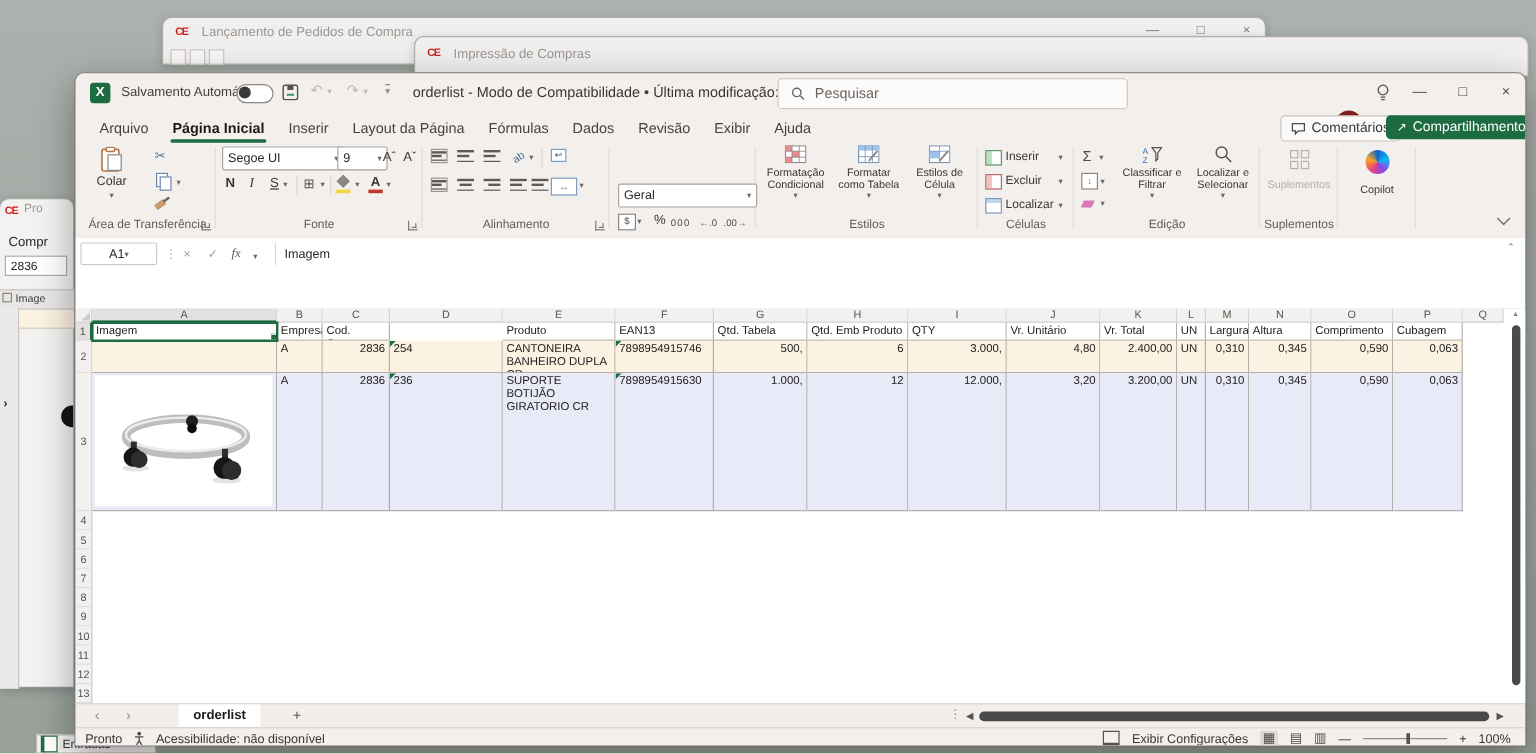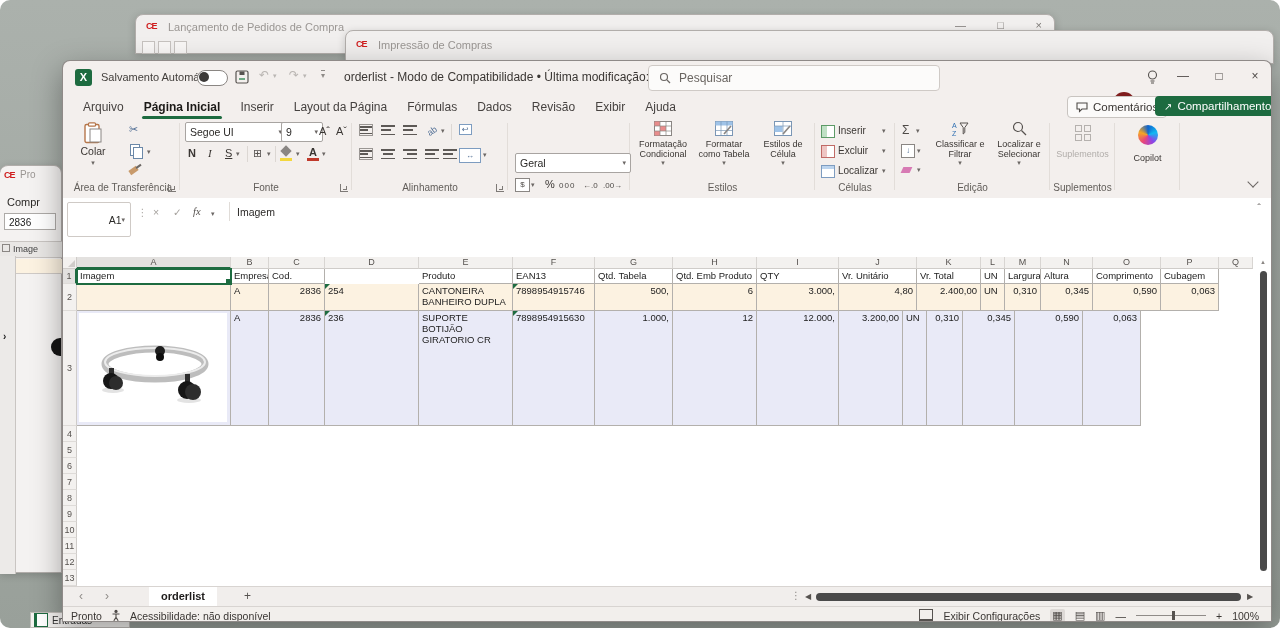--- a/index.html
+++ b/index.html
@@ -1,18 +1,18 @@
 <!DOCTYPE html>
 <html><head>
 <meta charset="utf-8">
 <style>
   html,body{margin:0;padding:0;width:1280px;height:628px;overflow:hidden;
     font-family:"Liberation Sans","DejaVu Sans",sans-serif;}
   #root{position:relative;width:1280px;height:628px;overflow:hidden;
-    background:linear-gradient(180deg,#abb1ac,#99a09a);border-radius:10px;}
+    background:linear-gradient(180deg,#abb1ac,#99a09a);}
   .abs{position:absolute;box-sizing:border-box;}
   i,em{font-style:normal;}
 
   
   .bgwin{position:absolute;box-sizing:border-box;background:#f1efee;border:1px solid #b1adaa;
     border-radius:8px 8px 0 0;box-shadow:0 2px 8px rgba(0,0,0,.18);}
   .bgwin .bwtitle{position:absolute;top:6px;font-size:11px;color:#9a9693;white-space:nowrap;}
   .celogo{font-weight:bold;font-size:9px;color:#cf1d1d;letter-spacing:-1px;}
   .bwctl{position:absolute;top:4px;font-size:11px;color:#7d7976;}
   .tbx{position:absolute;top:26px;width:11px;height:11px;border:1px solid #c6c2bf;background:#f8f6f5;}
@@ -116,22 +116,22 @@
   .eras{position:absolute;width:9px;height:6px;background:#d77ab4;transform:skewX(-25deg);}
   .addin-ic{display:grid;grid-template-columns:7px 7px;grid-template-rows:7px 7px;gap:2px;}
   .addin-ic i{border:1.5px solid #b5b1ae;box-sizing:border-box;}
   .copilot-ic{width:20px;height:20px;border-radius:50%;
     background:conic-gradient(#0e64ce,#12b8f2,#8e43e7,#e9467c,#f6a623,#0e64ce);}
   .graytxt{color:#b1adaa !important;}
   .chv{position:absolute;width:7px;height:7px;border-left:1.5px solid #6b6764;border-bottom:1.5px solid #6b6764;transform:rotate(-45deg);}
 
   
   #formulabar{position:absolute;left:0;top:137px;width:100%;height:59px;background:#fff;border-bottom:1px solid #cfcac6;}
-  #namebox{position:absolute;left:4px;top:4px;width:64px;height:35px;border:1px solid #cfcac6;border-radius:2px;
-    display:flex;align-items:center;justify-content:flex-end;padding:0 5px;box-sizing:border-box;}
+  #namebox{position:absolute;left:4px;top:4px;width:64px;height:19px;border:1px solid #cfcac6;border-radius:2px;
+    display:flex;align-items:center;justify-content:center;padding:0 5px;box-sizing:border-box;}
   #namebox span:first-child{font-size:10.5px;color:#2b2927;}
   .fml{position:absolute;top:8px;font-size:10.5px;}
   #fx-sep{position:absolute;left:166px;top:4px;height:19px;width:1px;background:#e0dcd8;}
   #formula-value{position:absolute;left:174px;top:8px;font-size:10.5px;color:#2b2927;}
 
   
   #grid{position:absolute;left:0;top:196px;width:1210px;height:329px;background:#fff;overflow:hidden;}
   .grow{display:flex;}
   .grow>div{box-sizing:border-box;flex-shrink:0;position:relative;}
   .gcorner{background:#f3f1ef;border-right:1px solid #cfccc9;border-bottom:1px solid #cfccc9;}
@@ -607,20 +607,21 @@
 </span>
           </div>
           <div class="cell r3" style="width: 38px;">A</div>
           <div class="cell r3 num" style="width: 56px;">2836</div>
           <div class="cell r3 err" style="width: 94px;">236</div>
           <div class="cell r3" style="width: 94px;">SUPORTE BOTIJÃO GIRATORIO CR</div>
           <div class="cell r3 err" style="width: 82px;">7898954915630</div>
           <div class="cell r3 num" style="width: 78px;">1.000,</div>
           <div class="cell r3 num" style="width: 84px;">12</div>
           <div class="cell r3 num" style="width: 82px;">12.000,</div>
+          <div class="cell r3 num" style="width: 78px;">3,20</div>
           <div class="cell r3 num" style="width: 64px;">3.200,00</div>
           <div class="cell r3" style="width: 24px;">UN</div>
           <div class="cell r3 num" style="width: 36px;">0,310</div>
           <div class="cell r3 num" style="width: 52px;">0,345</div>
           <div class="cell r3 num" style="width: 68px;">0,590</div>
           <div class="cell r3 num" style="width: 58px;">0,063</div>
         </div>
         <div class="grow" style="height: 16px;">
           <div class="rowh">4</div>
         </div>

